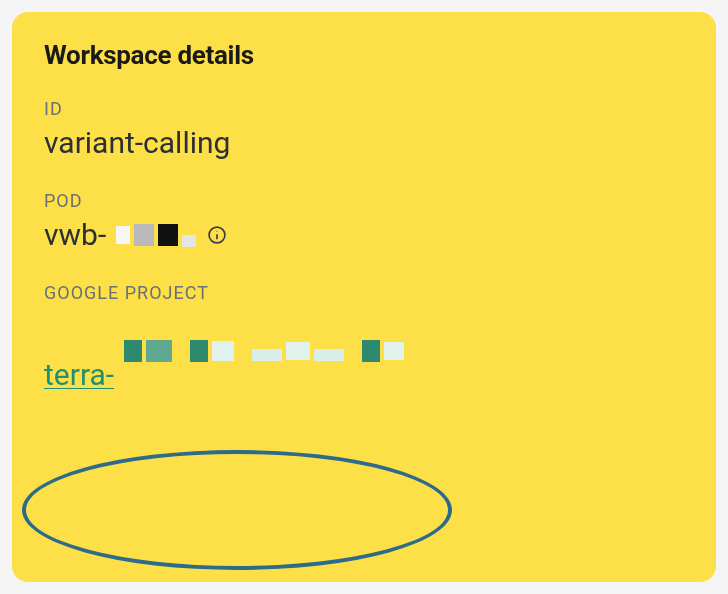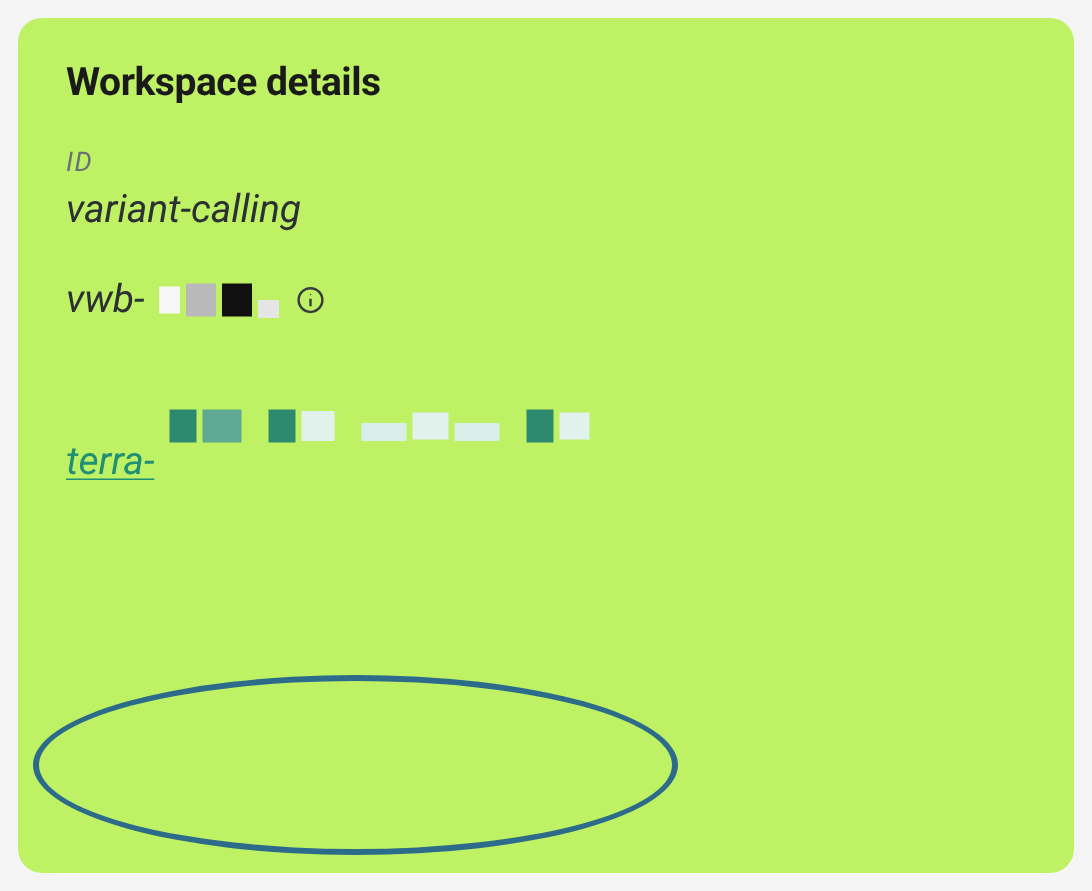--- a/index.html
+++ b/index.html
@@ -8,46 +8,45 @@
       box-sizing: border-box;
     }
     body {
       font-family: -apple-system, BlinkMacSystemFont, "Segoe UI", Roboto, Helvetica, Arial, sans-serif;
       background: #f5f5f5;
       width: 728px;
       height: 594px;
       padding: 12px;
     }
     .card {
-      background: #bef264;
+      background: #fde047;
       border-radius: 16px;
       padding: 28px 32px 32px 32px;
       position: relative;
       height: 100%;
     }
     .card-title {
       font-size: 26px;
       font-weight: 700;
       color: #1a1a1a;
       letter-spacing: -0.3px;
       margin-bottom: 28px;
     }
     .field {
       margin-bottom: 30px;
-      font-style: italic;
     }
     .field-label {
       font-size: 18px;
       letter-spacing: 1px;
       color: #6b7076;
       font-weight: 400;
       margin-bottom: 6px;
     }
     .field-value {
-      font-size: 26px;
+      font-size: 30px;
       color: #2c3034;
       font-weight: 400;
       display: flex;
       align-items: center;
       gap: 10px;
     }
     .info-icon {
       display: inline-flex;
       align-items: center;
       justify-content: center;
@@ -93,39 +92,41 @@
 <div class="card">
   <h2 class="card-title">Workspace details</h2>
 
   <div class="field">
     <div class="field-label">ID</div>
     <div class="field-value">variant-calling</div>
   </div>
 
 
   <div class="field">
+    <div class="field-label">POD</div>
     <div class="field-value">
       <span>vwb-</span>
       <span class="redacted-row">
         <span class="pix" style="width:14px;height:18px;background:#f6f6f6;"></span>
         <span class="pix" style="width:20px;height:22px;background:#b9b9b9;"></span>
         <span class="pix" style="width:20px;height:22px;background:#111;"></span>
         <span class="pix" style="width:14px;height:12px;background:#e5e5e5;margin-top:12px;"></span>
       </span>
       <span class="info-icon">
         <svg viewBox="0 0 24 24" fill="none" stroke="#3a3d40" stroke-width="2">
           <circle cx="12" cy="12" r="9.5"></circle>
           <line x1="12" y1="11" x2="12" y2="17"></line>
           <circle cx="12" cy="7.5" r="0.6" fill="#3a3d40" stroke="none"></circle>
         </svg>
       </span>
     </div>
   </div>
 
   <div class="field" style="margin-bottom:0;">
+    <div class="field-label">GOOGLE PROJECT</div>
     <div class="field-value">
       <a class="link-value">terra-</a>
       <span class="redacted-row">
         <span class="pix" style="width:18px;height:22px;background:#2e8a6f;"></span>
         <span class="pix" style="width:26px;height:22px;background:#5fa892;"></span>
         <span class="pix" style="width:10px;"></span>
         <span class="pix" style="width:18px;height:22px;background:#2e8a6f;"></span>
         <span class="pix" style="width:22px;height:20px;background:#e1f1ec;"></span>
         <span class="pix" style="width:10px;"></span>
         <span class="pix" style="width:30px;height:12px;background:#d9eee8;margin-top:8px;"></span>

